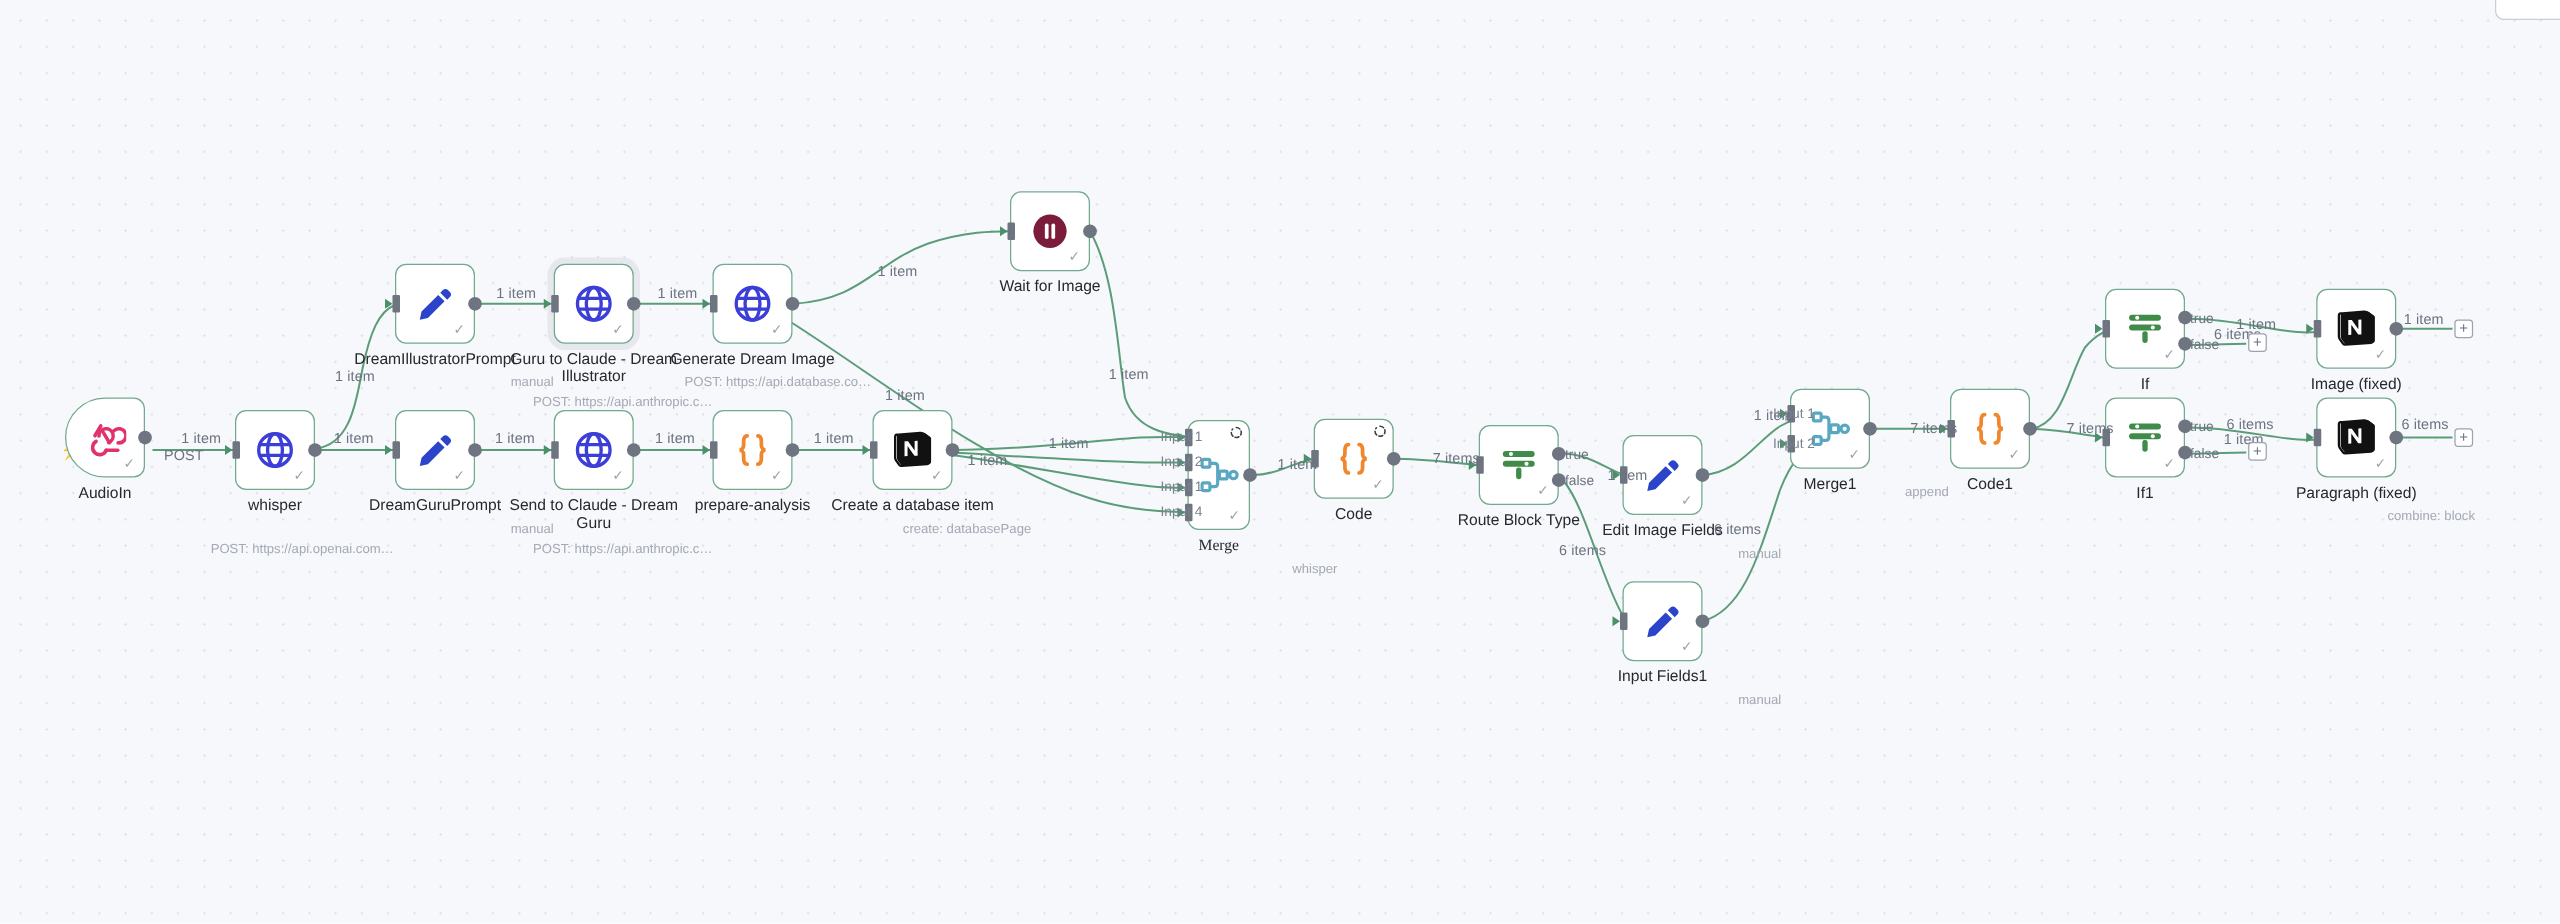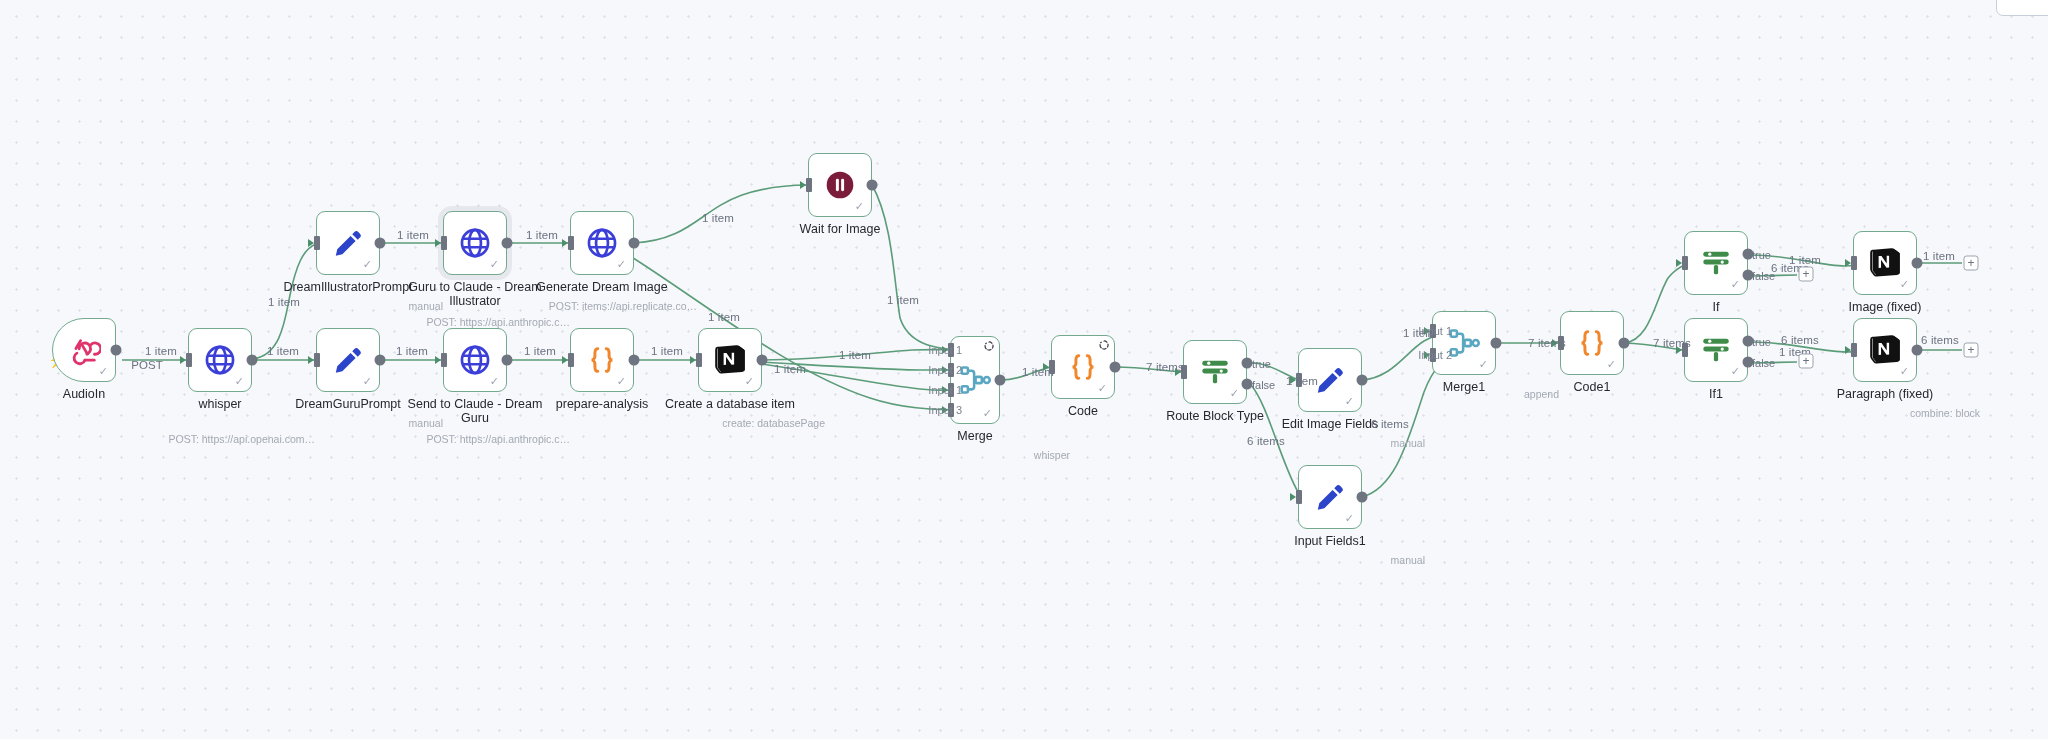--- a/index.html
+++ b/index.html
@@ -95,21 +95,21 @@
     top: 68px;
     left: 50%;
     transform: translateX(-50%);
     width: 150px;
     text-align: center;
     font-size: 12.5px;
     color: #25292f;
     line-height: 1.15;
     font-weight: 400;
   }
-  .node.tall .node-label { top: 92px; }
+  .node.tall .node-label { top: 92px; font-family: Liberation Serif, serif; }
   .node-sub {
     position: absolute;
     left: 50%;
     transform: translateX(-50%);
     width: 190px;
     text-align: right;
     font-size: 10.5px;
     color: #a3a9b4;
     line-height: 1.2;
   }
@@ -348,21 +348,21 @@
       <div class="node" style="left: 570px; top: 211px; width: 64px; height: 64px;">
         <span>
           <svg class="ic" viewBox="0 0 24 24" fill="none" stroke="#3b3fd8" stroke-width="1.9">
             <circle cx="12" cy="12" r="9.2"></circle>
             <ellipse cx="12" cy="12" rx="4.2" ry="9.2"></ellipse>
             <path d="M2.9 9h18.2M2.9 15h18.2"></path>
           </svg>
         </span>
         <span class="tick">✓</span>
         <span class="node-label">Generate Dream Image</span>
-        <span class="node-sub" style="top:88px">POST: items://api.replicate.co…</span>
+        <span class="node-sub" style="top:88px">POST: https://api.database.co…</span>
       </div>
       <div class="in-port" style="left: 571px; top: 243px;"></div>
       <div class="in-arrow" style="left: 568px; top: 243px;"></div>
       <div class="out-port" style="left: 634px; top: 243px;"></div>
       <div class="node" style="left: 808px; top: 153px; width: 64px; height: 64px;">
         <span>
           <svg class="ic" viewBox="0 0 24 24">
             <circle cx="12" cy="12" r="9.4" fill="#7c1c3b"></circle>
             <rect x="9.1" y="7.6" width="2.1" height="8.8" rx="1" fill="#fff"></rect>
             <rect x="12.8" y="7.6" width="2.1" height="8.8" rx="1" fill="#fff"></rect>
@@ -584,21 +584,21 @@
       <div class="edge-label" style="left: 1672px; top: 343px;">7 items</div>
       <div class="edge-label" style="left: 1805px; top: 260px;">1 item</div>
       <div class="edge-label" style="left: 1790px; top: 268px;">6 items</div>
       <div class="edge-label" style="left: 1939px; top: 256px;">1 item</div>
       <div class="edge-label" style="left: 1800px; top: 340px;">6 items</div>
       <div class="edge-label" style="left: 1795px; top: 352px;">1 item</div>
       <div class="edge-label" style="left: 1940px; top: 340px;">6 items</div>
       <div class="port-label" style="left: 962px; top: 350px;">Input 1</div>
       <div class="port-label" style="left: 962px; top: 370px;">Input 2</div>
       <div class="port-label" style="left: 962px; top: 390px;">Input 1</div>
-      <div class="port-label" style="left: 962px; top: 410px;">Input 3</div>
+      <div class="port-label" style="left: 962px; top: 410px;">Input 4</div>
       <div class="port-label" style="left: 1452px; top: 331px;">Input 1</div>
       <div class="port-label" style="left: 1452px; top: 355px;">Input 2</div>
       <div class="io-label" style="left: 1252px; top: 364px;">true</div>
       <div class="io-label" style="left: 1252px; top: 385px;">false</div>
       <div class="io-label" style="left: 1752px; top: 255px;">true</div>
       <div class="io-label" style="left: 1752px; top: 276px;">false</div>
       <div class="io-label" style="left: 1752px; top: 342px;">true</div>
       <div class="io-label" style="left: 1752px; top: 363px;">false</div>
       <div class="plus-btn" style="left: 1806px; top: 274px;">+</div>
       <div class="plus-btn" style="left: 1806px; top: 361px;">+</div>

